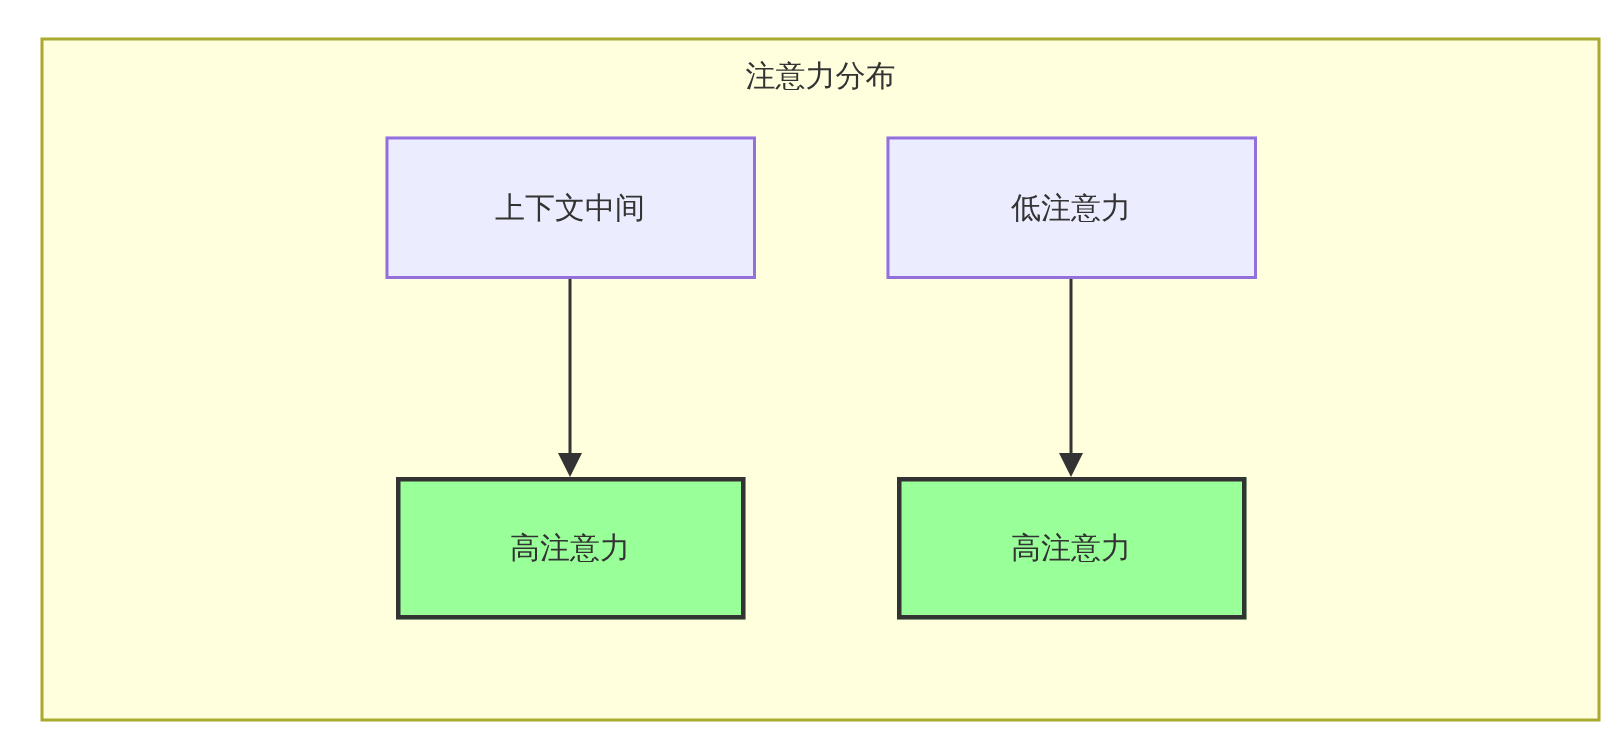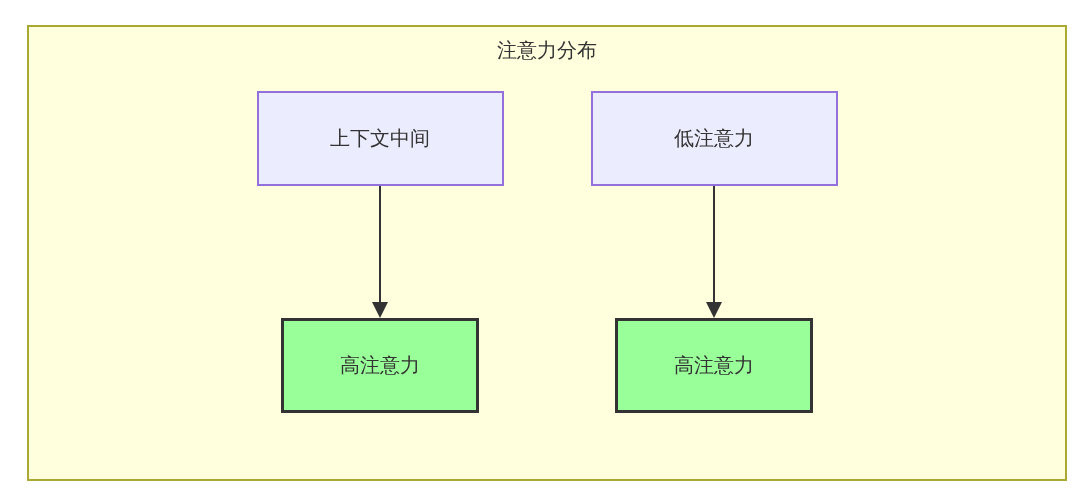--- a/index.html
+++ b/index.html
@@ -47,21 +47,21 @@
     font-size:20px;
     color:var(--text);
     text-align:center;
   }
   .node.source{
     width:247px;height:95px;
     background:var(--node-fill);
     border:2px solid var(--node-border);
   }
   .node.target{
-    width:198px;height:95px;
+    width:233px;height:95px;
     border:3px solid var(--strong-border);
   }
   .node.target[data-level="high"]{background:var(--high-fill);}
   .node.target[data-level="low"]{background:var(--low-fill);}
   .arrow{
     display:flex;
     flex-direction:column;
     align-items:center;
     height:132px;
   }

